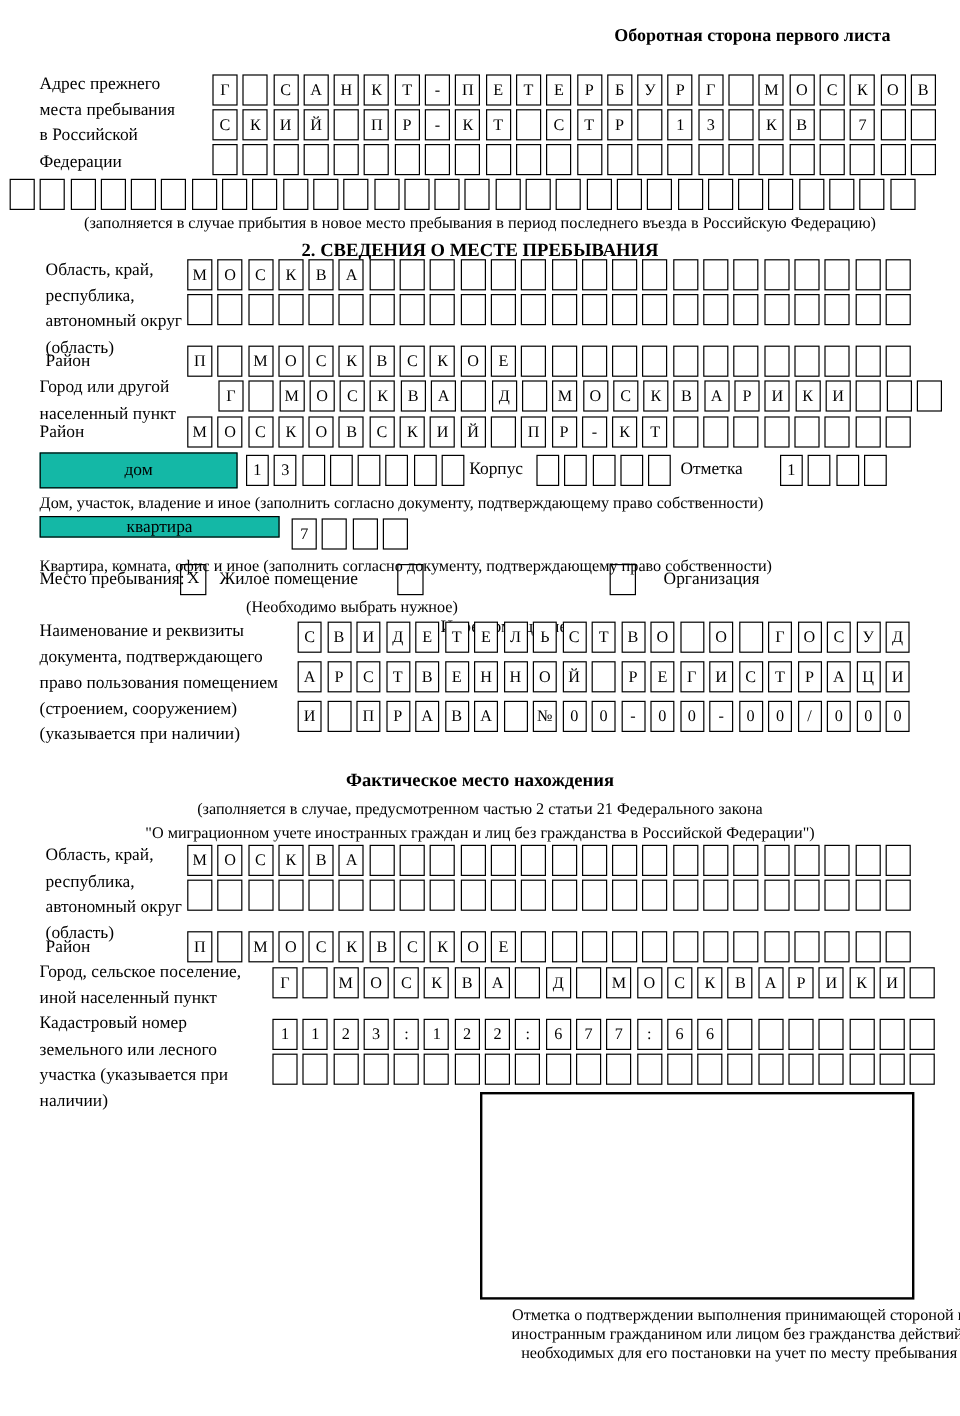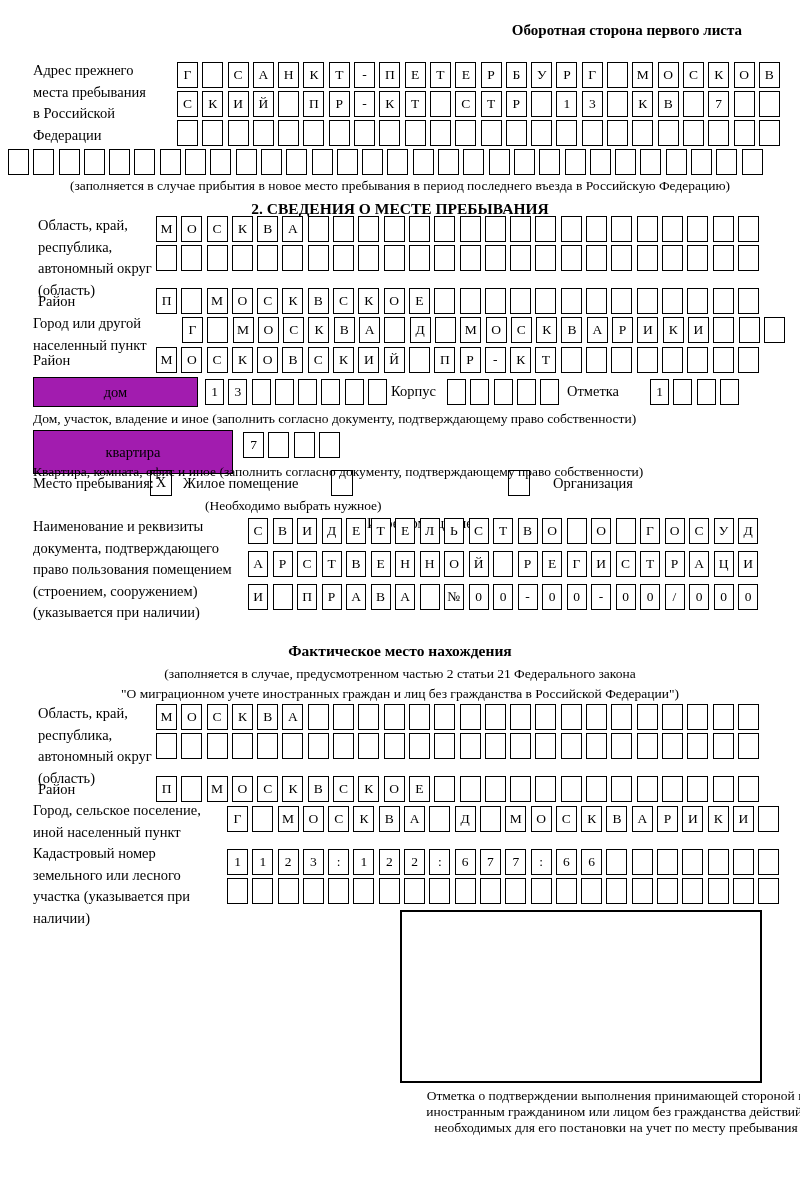--- a/index.html
+++ b/index.html
@@ -17,21 +17,21 @@
   .boxrow.tight { gap:4.5px; }
   .cbox {
     display:inline-flex; align-items:center; justify-content:center;
     width:21px; height:26px; border:1.6px solid #000; background:#fff;
     font-size:13.5px; flex:none; box-sizing:border-box;
   }
   .cbox.sm { width:19px; }
   .cbox.doc { width:20px; }
   .widebox {
     display:flex; align-items:center; justify-content:center;
-    border:1.7px solid #000; background:#a21caf; font-size:14.5px; box-sizing:border-box;
+    border:1.7px solid #000; background:#14b8a6; font-size:14.5px; box-sizing:border-box;
   }
   .chk {
     display:inline-flex; align-items:center; justify-content:center;
     width:22px; height:26px; border:1.6px solid #000; font-size:14px; box-sizing:border-box;
   }
   .bigbox { border:2px solid #000; background:#fff; box-sizing:border-box; }
   .cap { font-size:13.5px; line-height:16px; text-align:center;margin-left:36px; }
 </style>
 </head>
 <body>
@@ -312,21 +312,21 @@
   </div>
 <div class="abs lbl" style="left:567px; top:381px;">Отметка</div>
 <div class="abs boxrow" style="left:650px; top:379px;">
     <span class="cbox sm">1</span>
     <span class="cbox sm"></span>
     <span class="cbox sm"></span>
     <span class="cbox sm"></span>
   </div>
 <div class="abs note" style="left:33px; top:411px;">Дом, участок, владение и иное (заполнить согласно документу, подтверждающему право собственности)</div>
 
-<div class="abs widebox" style="left:33px; top:430px; width:200px; height:44px;">квартира</div>
+<div class="abs widebox" style="left:33px; top:430px; width:200px; height:18px;">квартира</div>
 <div class="abs boxrow" style="left:243px; top:432px;">
     <span class="cbox">7</span>
     <span class="cbox"></span>
     <span class="cbox"></span>
     <span class="cbox"></span>
   </div>
 <div class="abs note" style="left:33px; top:464px;">Квартира, комната, офис и иное (заполнить согласно документу, подтверждающему право собственности)</div>
 
 <div class="abs lbl" style="left:33px; top:473px;">Место пребывания:</div>
 <span class="abs chk" style="left:150px; top:470px;">X</span>

